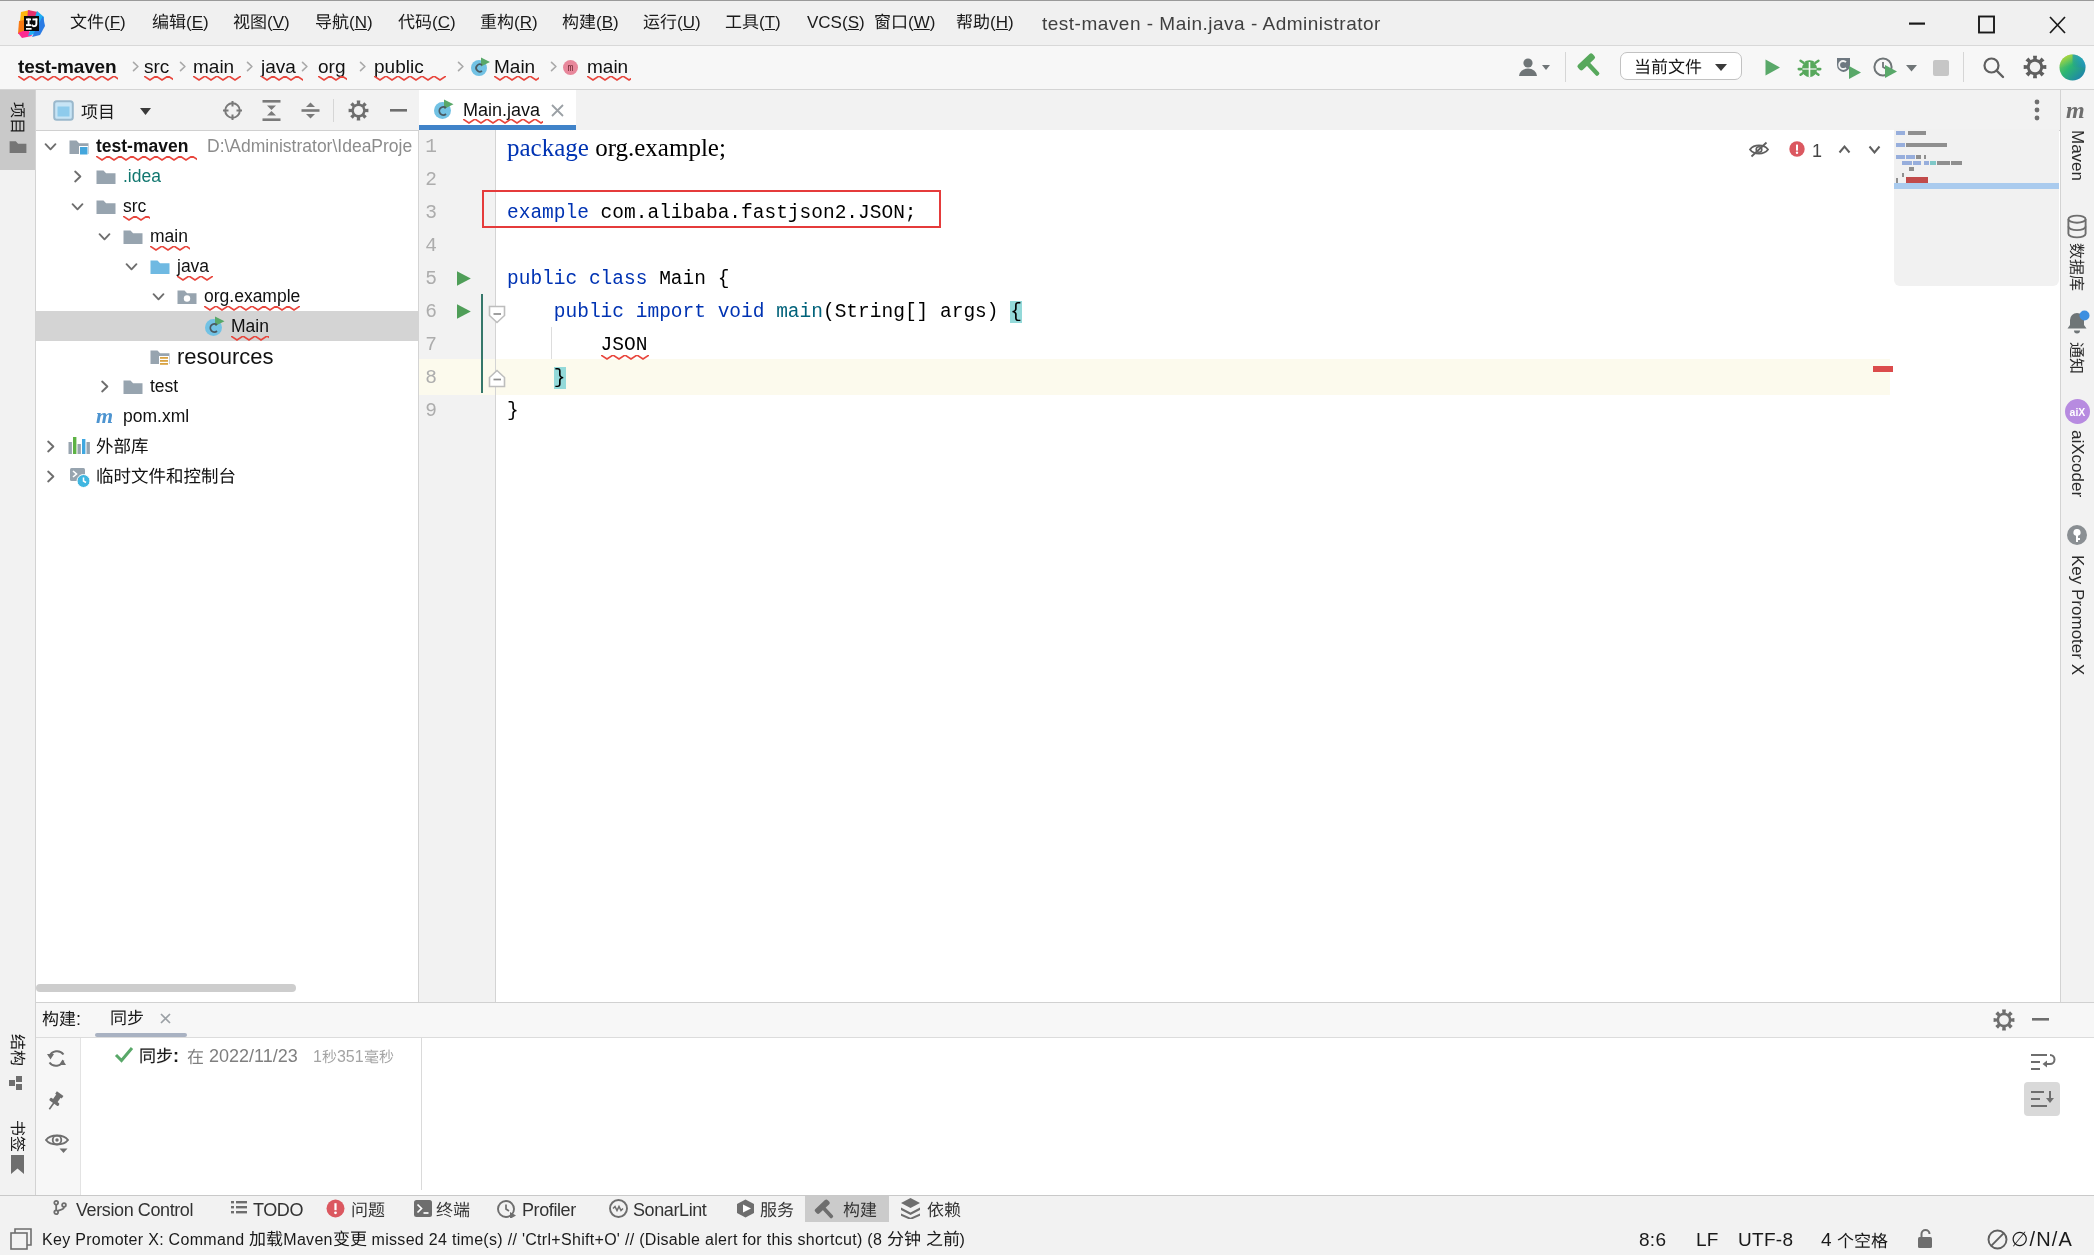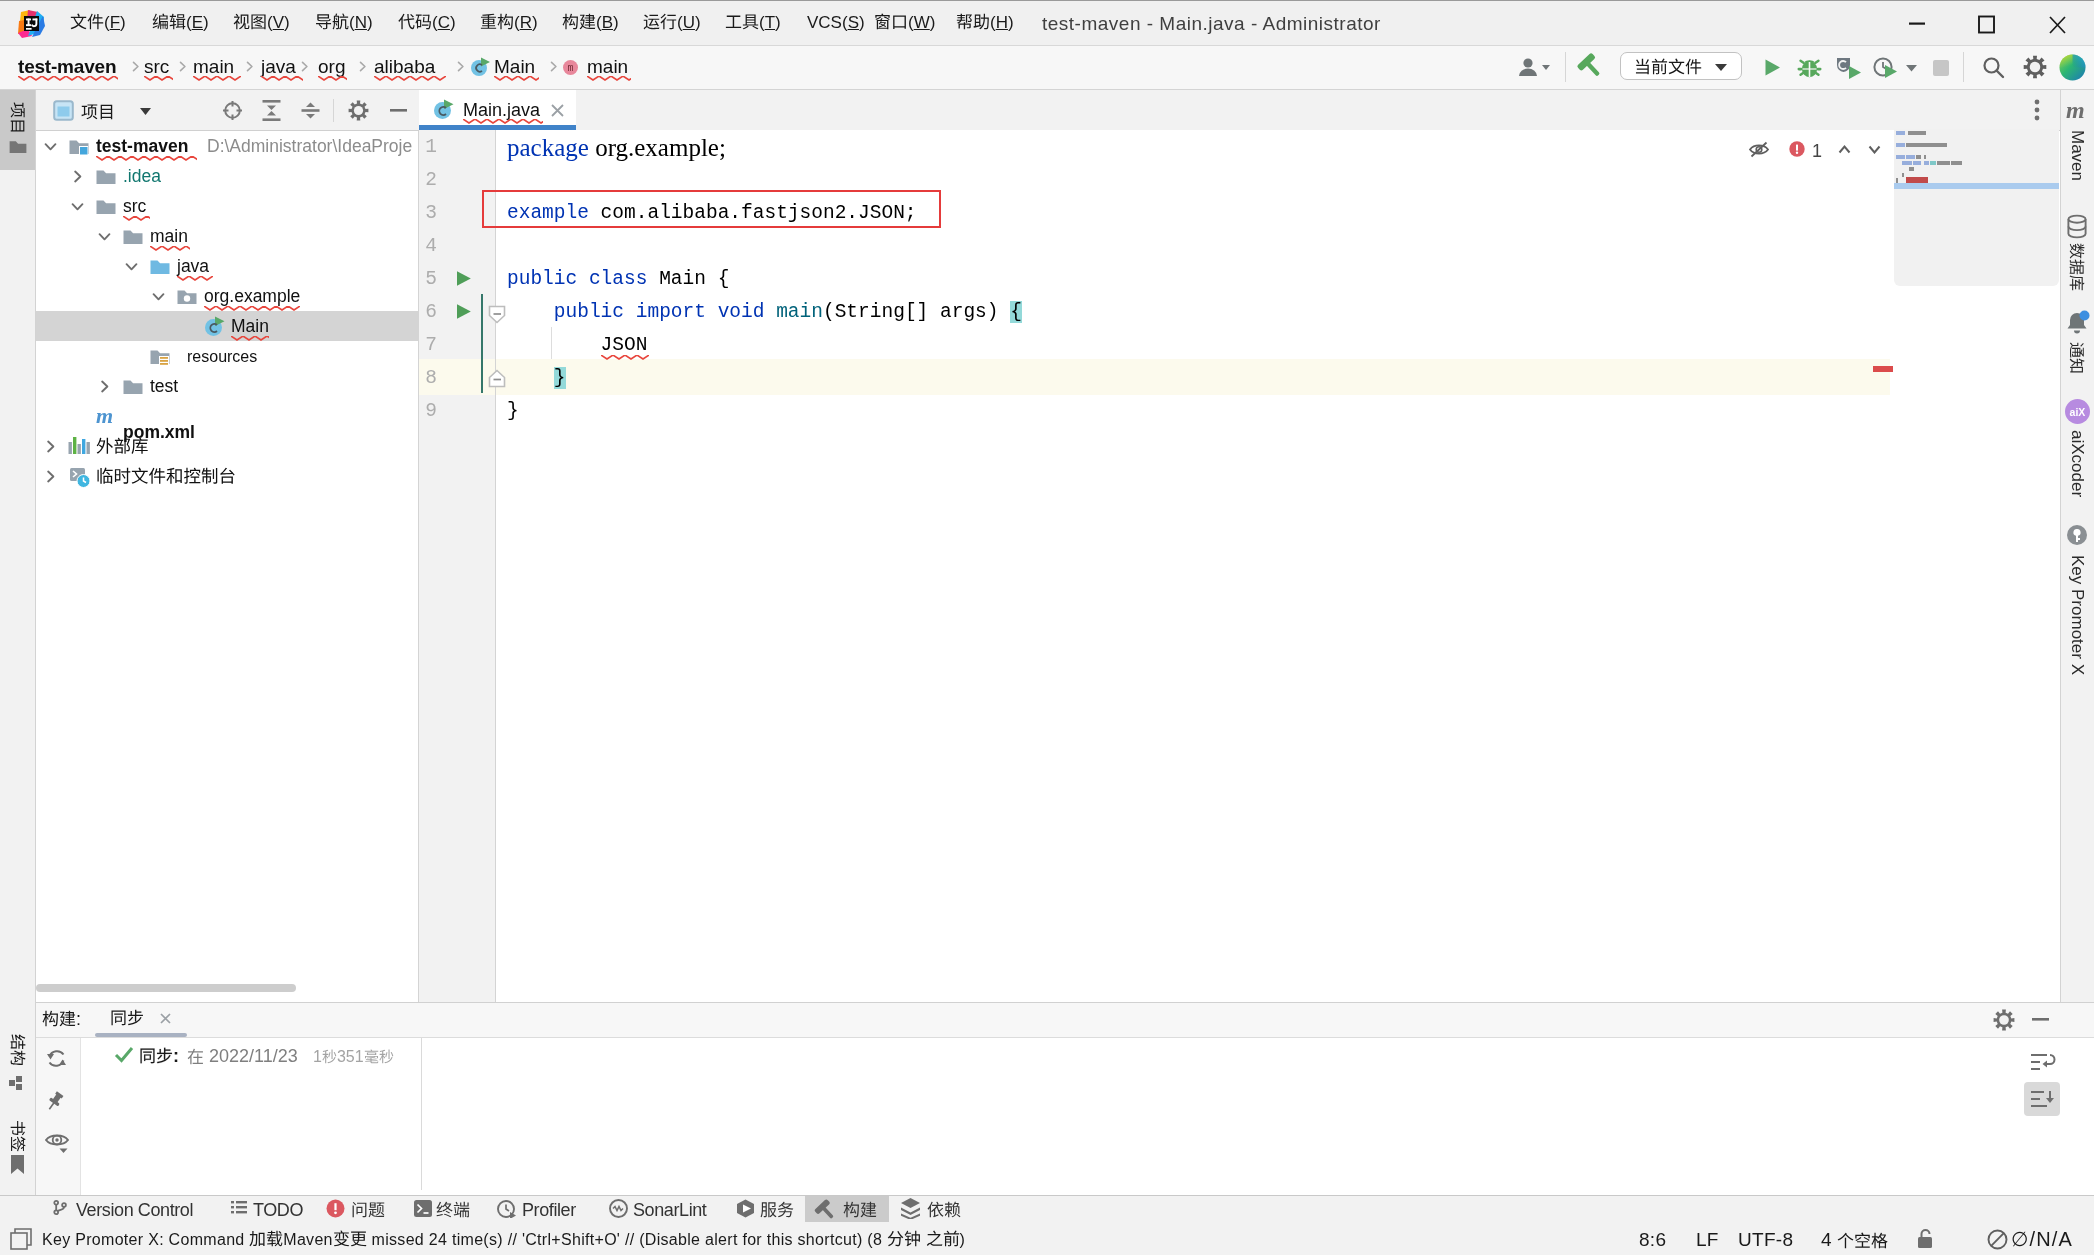--- a/index.html
+++ b/index.html
@@ -94,21 +94,21 @@
     <path d="M3.52 1.3199999999999998 L7.92 5.5 L3.52 9.68" fill="none" stroke="#A9A9A9" stroke-width="1.6" stroke-linecap="round" stroke-linejoin="round"></path>
   </svg>
 <div style="position:absolute;left:261px;top:57px;font-size:19px;color:#111;font-weight:400;white-space:pre;line-height:1;">java</div>
 <svg style="position:absolute;left:299px;top:61px;" width="11" height="11" viewBox="0 0 11 11">
     <path d="M3.52 1.3199999999999998 L7.92 5.5 L3.52 9.68" fill="none" stroke="#A9A9A9" stroke-width="1.6" stroke-linecap="round" stroke-linejoin="round"></path>
   </svg>
 <div style="position:absolute;left:318px;top:57px;font-size:19px;color:#111;font-weight:400;white-space:pre;line-height:1;">org</div>
 <svg style="position:absolute;left:357px;top:61px;" width="11" height="11" viewBox="0 0 11 11">
     <path d="M3.52 1.3199999999999998 L7.92 5.5 L3.52 9.68" fill="none" stroke="#A9A9A9" stroke-width="1.6" stroke-linecap="round" stroke-linejoin="round"></path>
   </svg>
-<div style="position:absolute;left:374px;top:57px;font-size:19px;color:#111;font-weight:400;white-space:pre;line-height:1;">alibaba</div>
+<div style="position:absolute;left:374px;top:57px;font-size:19px;color:#111;font-weight:400;white-space:pre;line-height:1;">public</div>
 <svg style="position:absolute;left:455px;top:61px;" width="11" height="11" viewBox="0 0 11 11">
     <path d="M3.52 1.3199999999999998 L7.92 5.5 L3.52 9.68" fill="none" stroke="#A9A9A9" stroke-width="1.6" stroke-linecap="round" stroke-linejoin="round"></path>
   </svg>
 <svg style="position:absolute;left:470px;top:57px;" width="20" height="20" viewBox="0 0 20 20">
     <circle cx="9" cy="11" r="8" fill="#72C2E4"></circle>
     <polygon points="11,0.5 20,5 11,9.5" fill="#59A869"></polygon>
     <path d="M12 8.2 a3.6 3.6 0 1 0 0 5.6" fill="none" stroke="#4A5A62" stroke-width="1.7"></path>
   </svg>
 <div style="position:absolute;left:494px;top:57px;font-size:19px;color:#111;font-weight:400;white-space:pre;line-height:1;">Main</div>
 <svg style="position:absolute;left:548px;top:61px;" width="11" height="11" viewBox="0 0 11 11">
@@ -419,30 +419,30 @@
   </svg>
 <svg style="position:absolute;left:150px;top:348px;" width="20" height="17" viewBox="0 0 20 17">
     <path d="M0.5 2.5 h7 l2.6 2.8 h9.4 V16 H0.5 z" fill="#97A4AF"></path>
     <g>
       <rect x="9" y="8" width="10" height="9" fill="#FFF"></rect>
       <rect x="10" y="9" width="8" height="1.8" fill="#D9A343"></rect>
       <rect x="10" y="12" width="8" height="1.8" fill="#D9A343"></rect>
       <rect x="10" y="15" width="8" height="1.8" fill="#D9A343"></rect>
     </g>
   </svg>
-<div style="position:absolute;left:187px;top:347px;font-size:16px;color:#111;font-weight:400;white-space:pre;line-height:19px;">resources</div>
+<div style="position:absolute;left:177px;top:347px;font-size:22px;color:#111;font-weight:400;white-space:pre;line-height:19px;">resources</div>
 <svg style="position:absolute;left:98px;top:380px;" width="13" height="13" viewBox="0 0 13 13">
     <path d="M4.16 1.56 L9.36 6.5 L4.16 11.44" fill="none" stroke="#6E6E6E" stroke-width="1.9" stroke-linecap="round" stroke-linejoin="round"></path>
   </svg>
 <svg style="position:absolute;left:123px;top:378px;" width="20" height="17" viewBox="0 0 20 17">
     <path d="M0.5 2.5 h7 l2.6 2.8 h9.4 V16 H0.5 z" fill="#97A4AF"></path>
   </svg>
 <div style="position:absolute;left:150px;top:377px;font-size:17.5px;color:#111;font-weight:400;white-space:pre;line-height:19px;">test</div>
 <div style="position:absolute;left:96px;top:405px;font-size:22px;color:#4D94D0;font-weight:700;white-space:pre;line-height:1;font-style:italic;font-family:'Liberation Serif',serif;line-height:22px">m</div>
-<div style="position:absolute;left:123px;top:407px;font-size:17.5px;color:#111;font-weight:700;white-space:pre;line-height:19px;margin-top:16px;">pom.xml</div>
+<div style="position:absolute;left:123px;top:407px;font-size:17.5px;color:#111;font-weight:400;white-space:pre;line-height:19px;">pom.xml</div>
 <svg style="position:absolute;left:44px;top:440px;" width="13" height="13" viewBox="0 0 13 13">
     <path d="M4.16 1.56 L9.36 6.5 L4.16 11.44" fill="none" stroke="#6E6E6E" stroke-width="1.9" stroke-linecap="round" stroke-linejoin="round"></path>
   </svg>
 <svg style="position:absolute;left:68px;top:436px;" width="23" height="19" viewBox="0 0 23 19">
     <rect x="0.5" y="6" width="3.4" height="12" fill="#97A4AF"></rect>
     <rect x="5" y="1" width="3.4" height="17" fill="#5DB245"></rect>
     <rect x="9.5" y="8" width="3.4" height="10" fill="#97A4AF"></rect>
     <rect x="14" y="3" width="3.4" height="15" fill="#3FA7E0"></rect>
     <rect x="18.5" y="6" width="3.4" height="12" fill="#97A4AF"></rect>
   </svg>

